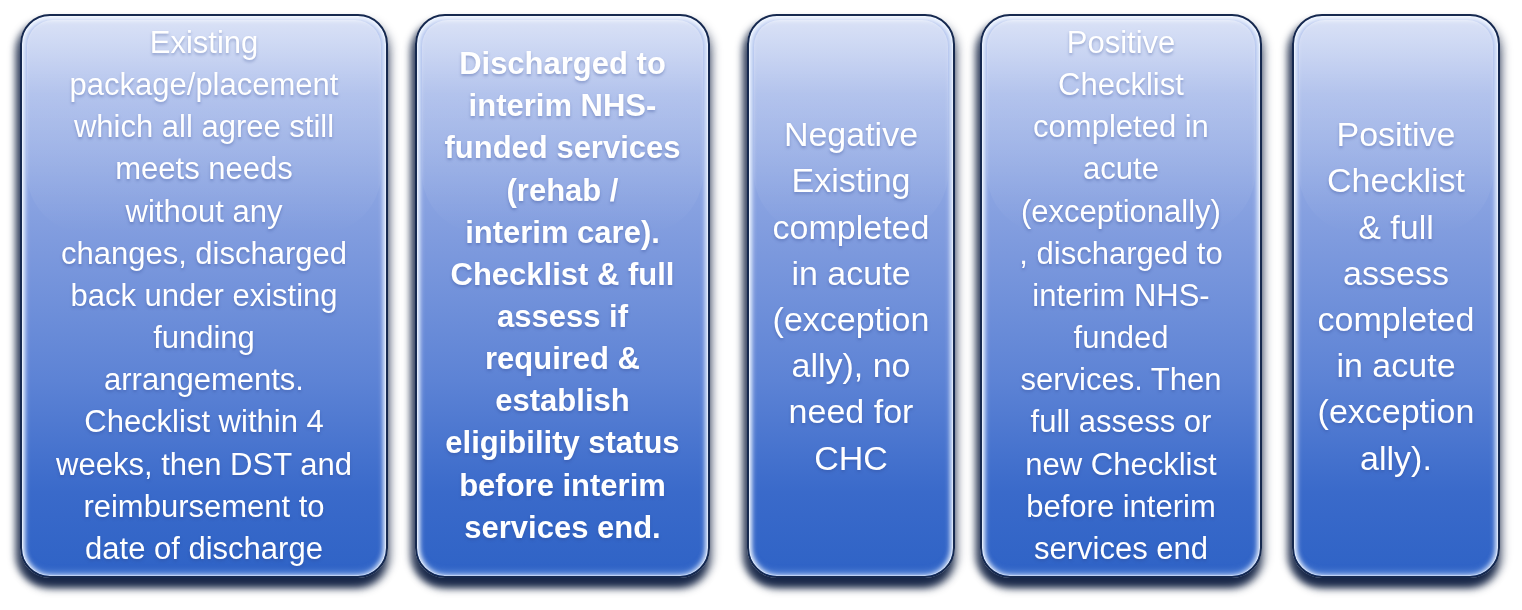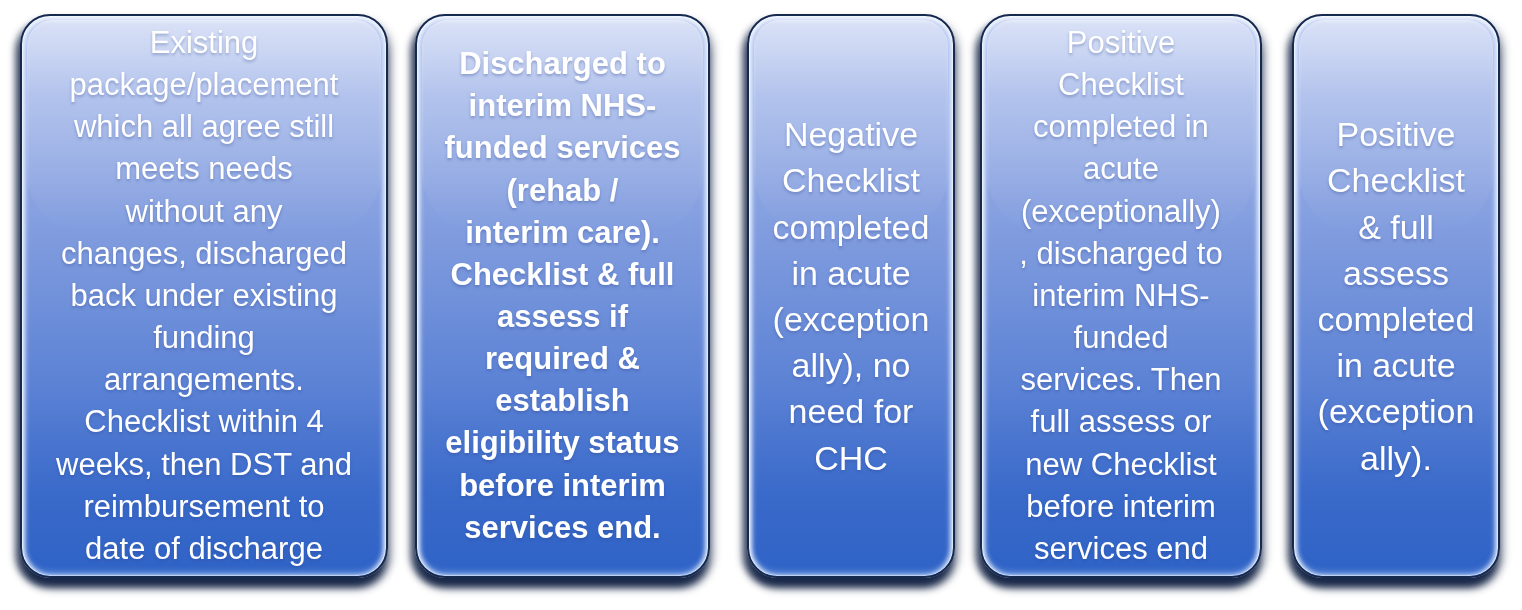--- a/index.html
+++ b/index.html
@@ -106,21 +106,21 @@
 assess if
 required &amp;
 establish
 eligibility status
 before interim
 services end.</div>
   </div>
 
   <div class="card" id="box-3">
     <div class="card-text">Negative
-Checklist
+Existing
 completed
 in acute
 (exception
 ally), no
 need for
 CHC</div>
   </div>
 
   <div class="card" id="box-4">
     <div class="card-text">Positive

